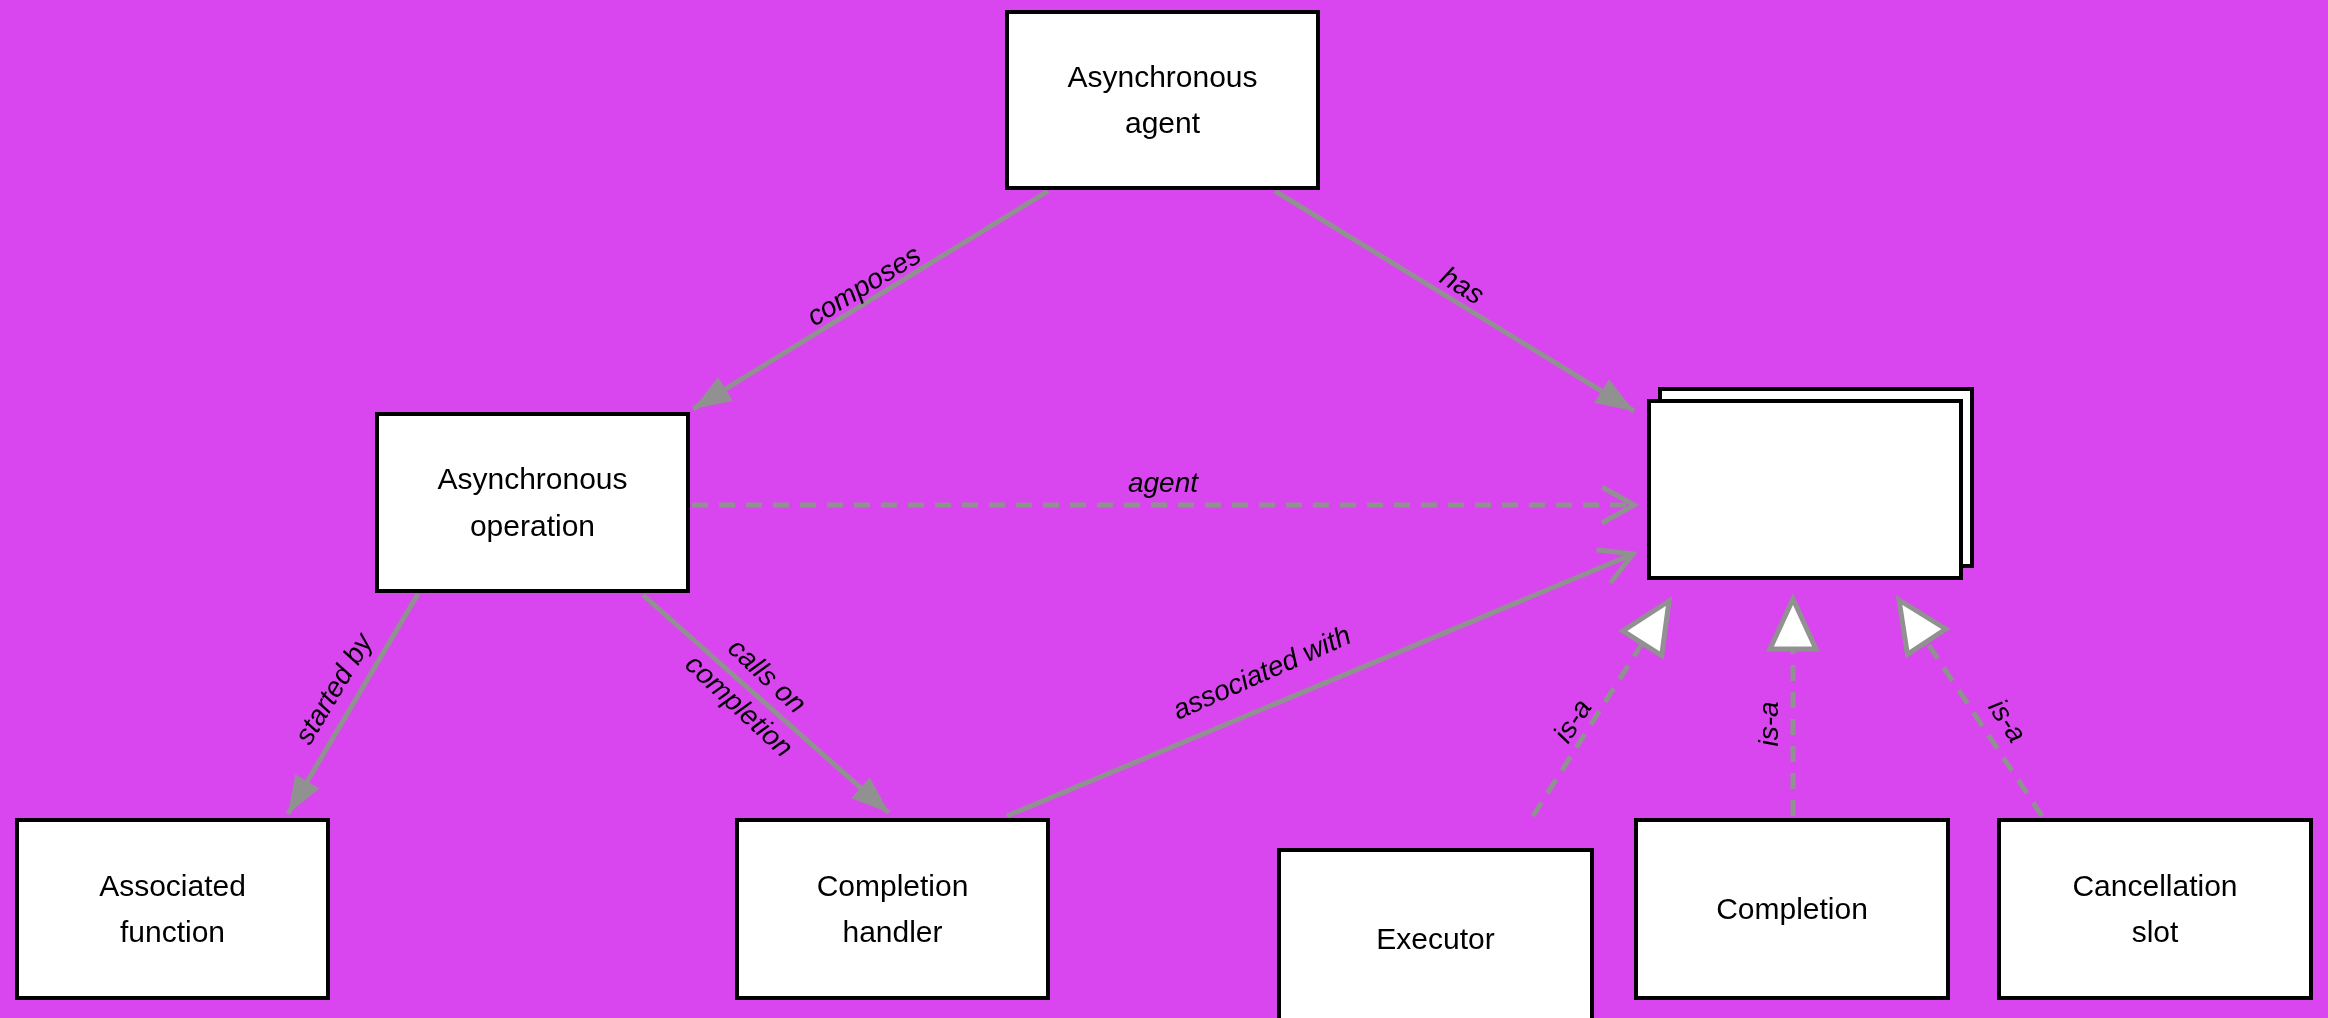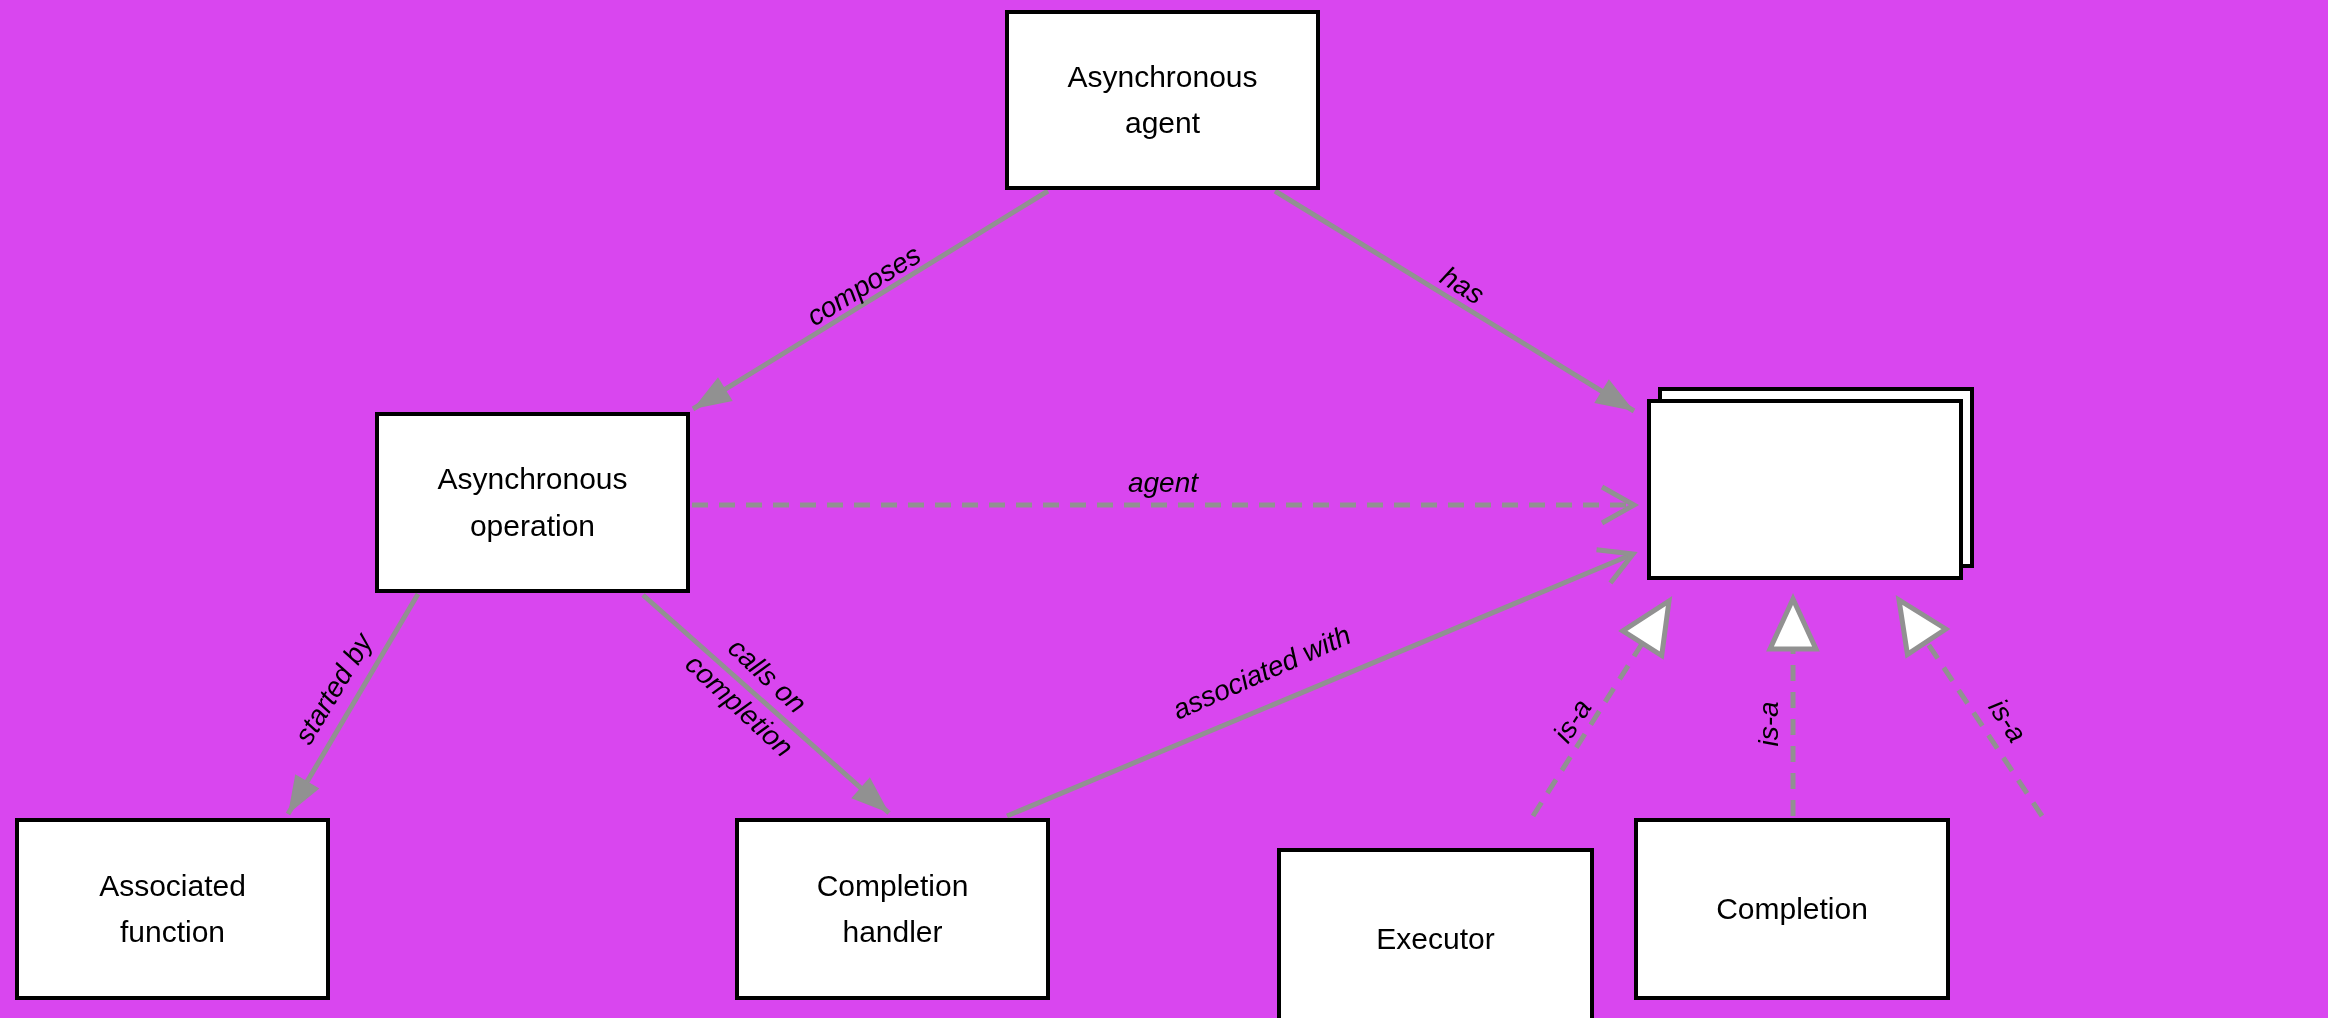--- a/index.html
+++ b/index.html
@@ -110,20 +110,24 @@
   </div>
 
   <div class="node" style="left:1277px; top:848px; width:317px; height:182px;">
     <span class="node-label">Executor</span>
   </div>
 
   <div class="node" style="left:1634px; top:818px; width:316px; height:182px;">
     <span class="node-label">Completion</span>
   </div>
 
+  <div class="node" style="left:1997px; top:818px; width:316px; height:182px;">
+    <span class="node-label">Cancellation
+slot</span>
+  </div>
 
   <div class="edge-label" style="left:864px; top:286px; transform:translate(-50%,-50%) rotate(-31.5deg);">composes</div>
 
   <div class="edge-label" style="left:1462px; top:286px; transform:translate(-50%,-50%) rotate(31.8deg);">has</div>
 
   <div class="edge-label" style="left:1163px; top:483px; transform:translate(-50%,-50%);">agent</div>
 
   <div class="edge-label" style="left:334px; top:689px; transform:translate(-50%,-50%) rotate(-59deg);">started by</div>
 
   <div class="edge-label" style="left:753px; top:691px; transform:translate(-50%,-50%) rotate(43deg);">calls on

